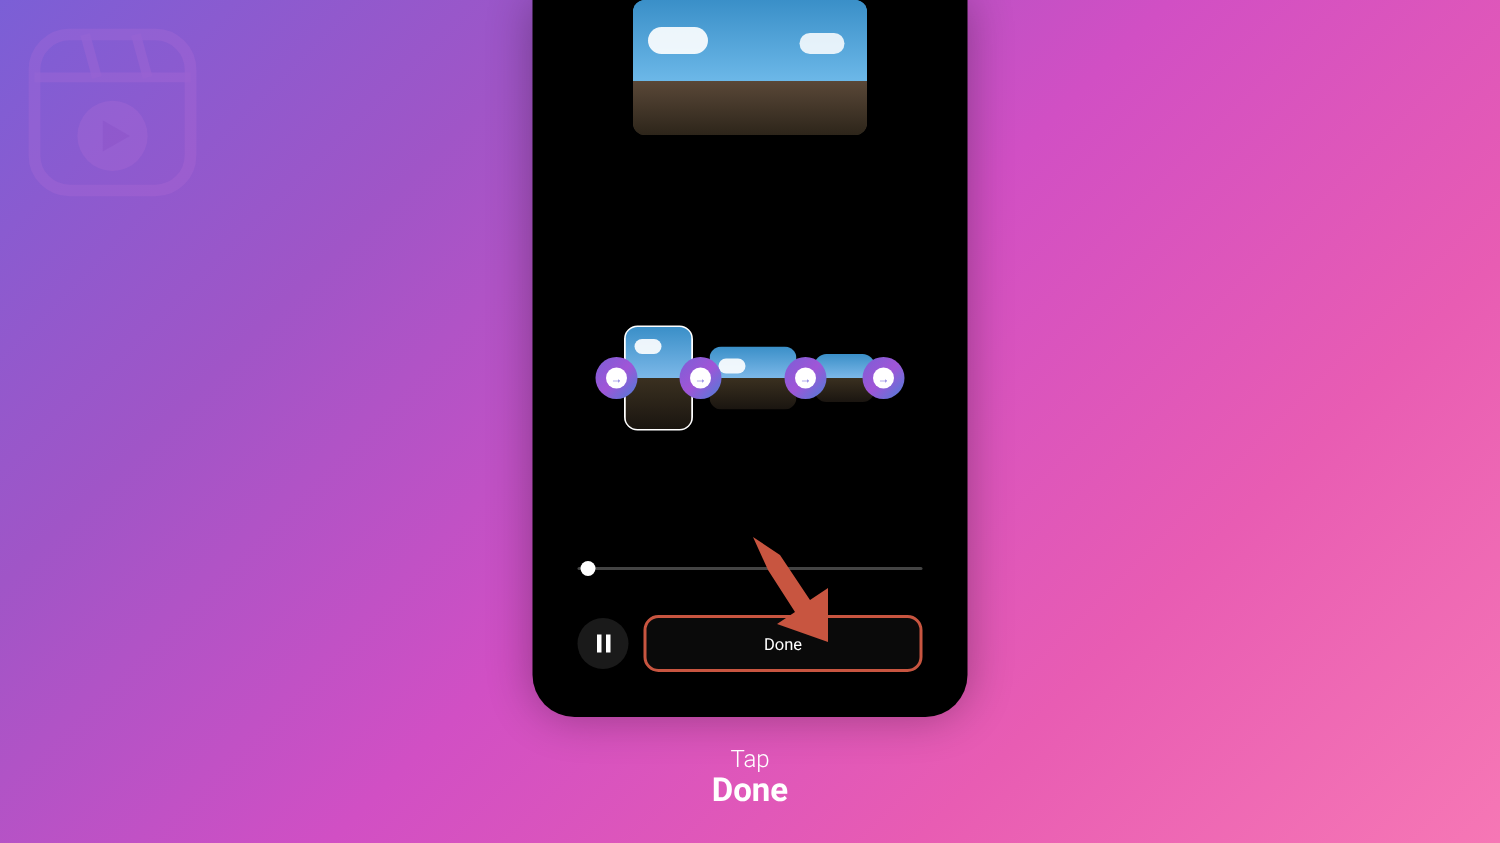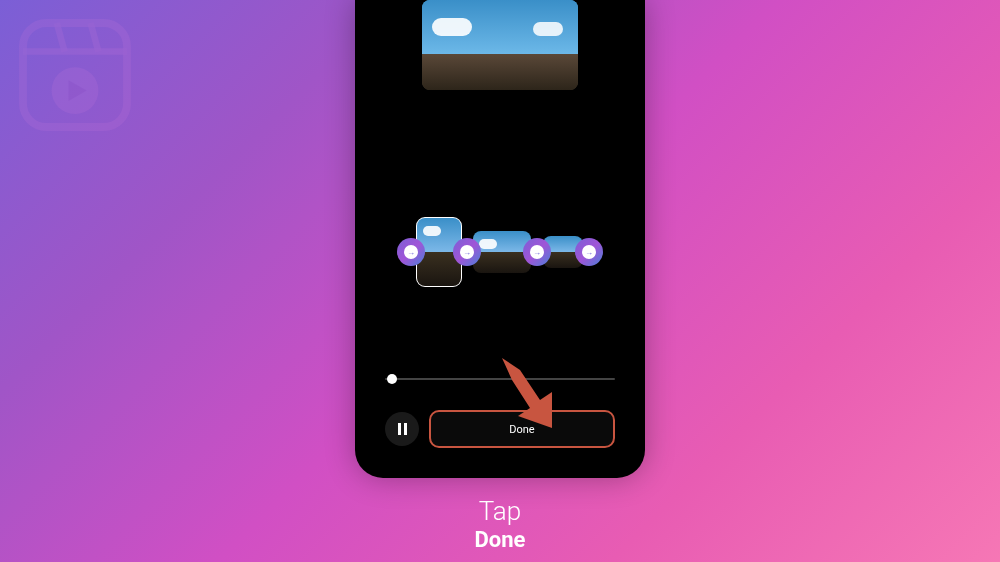--- a/index.html
+++ b/index.html
@@ -265,21 +265,21 @@
     .caption {
       position: absolute;
       top: 496px;
       left: 50%;
       transform: translateX(-50%);
       text-align: center;
       color: #fff;
     }
     
     .caption-line1 {
-      font-size: 26px;
+      font-size: 16px;
       font-weight: 300;
       line-height: 1.2;
     }
     
     .caption-line2 {
       font-size: 22px;
       font-weight: 700;
       line-height: 1.2;
     }
   </style>

